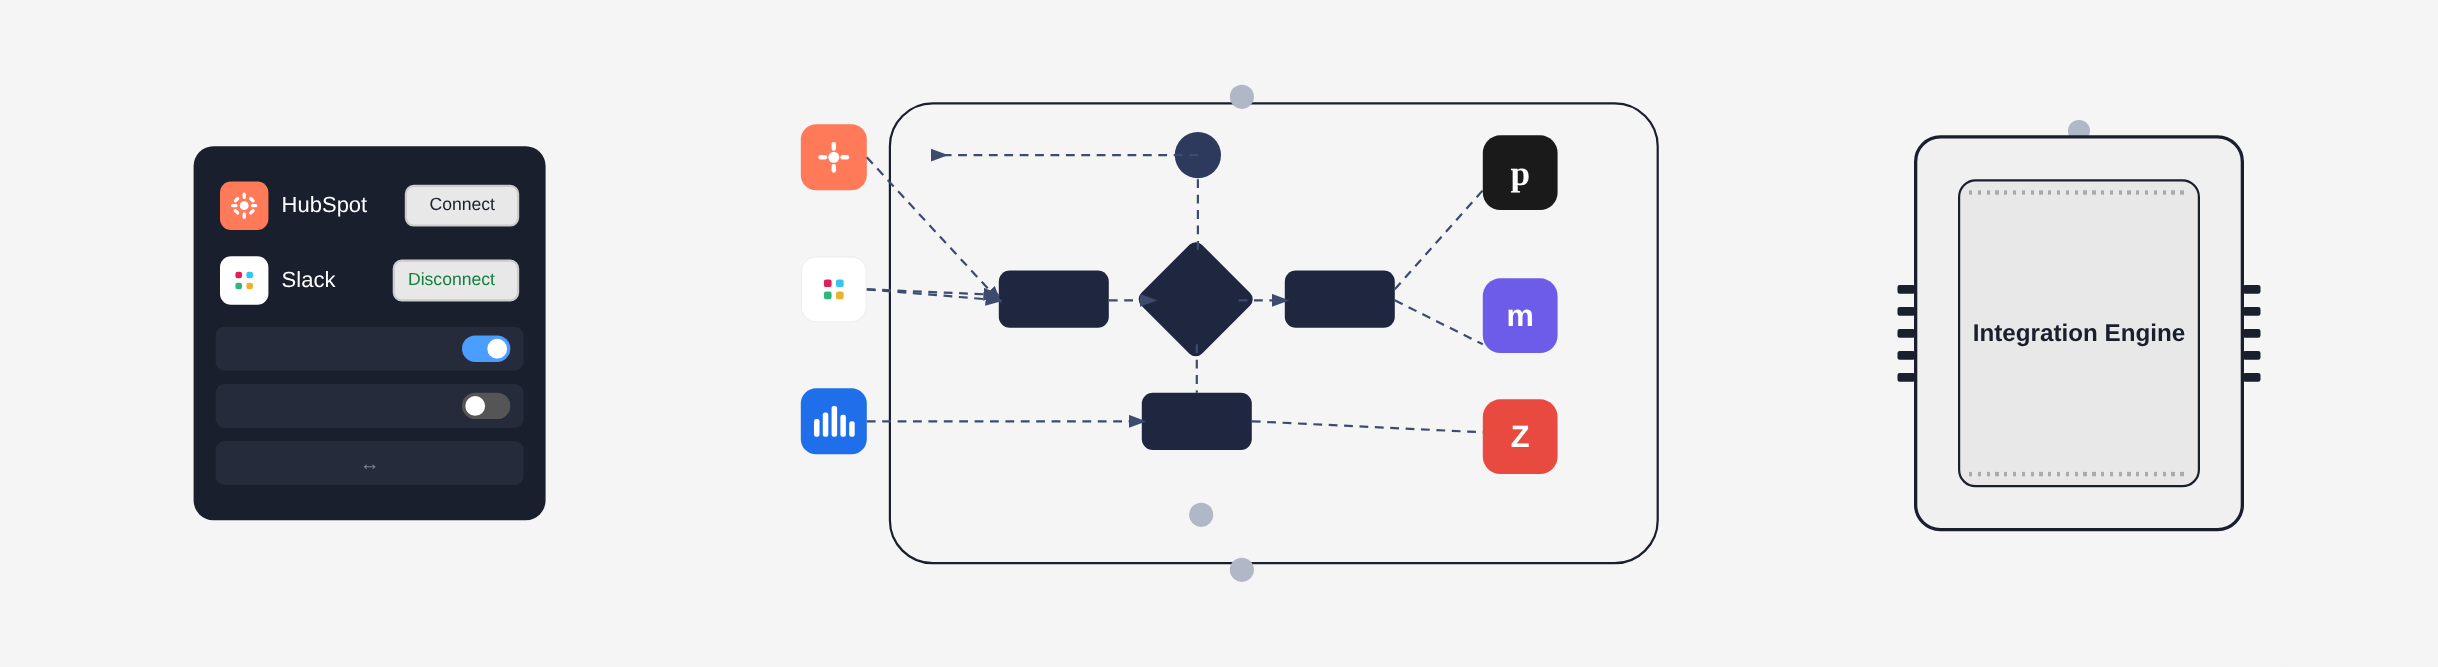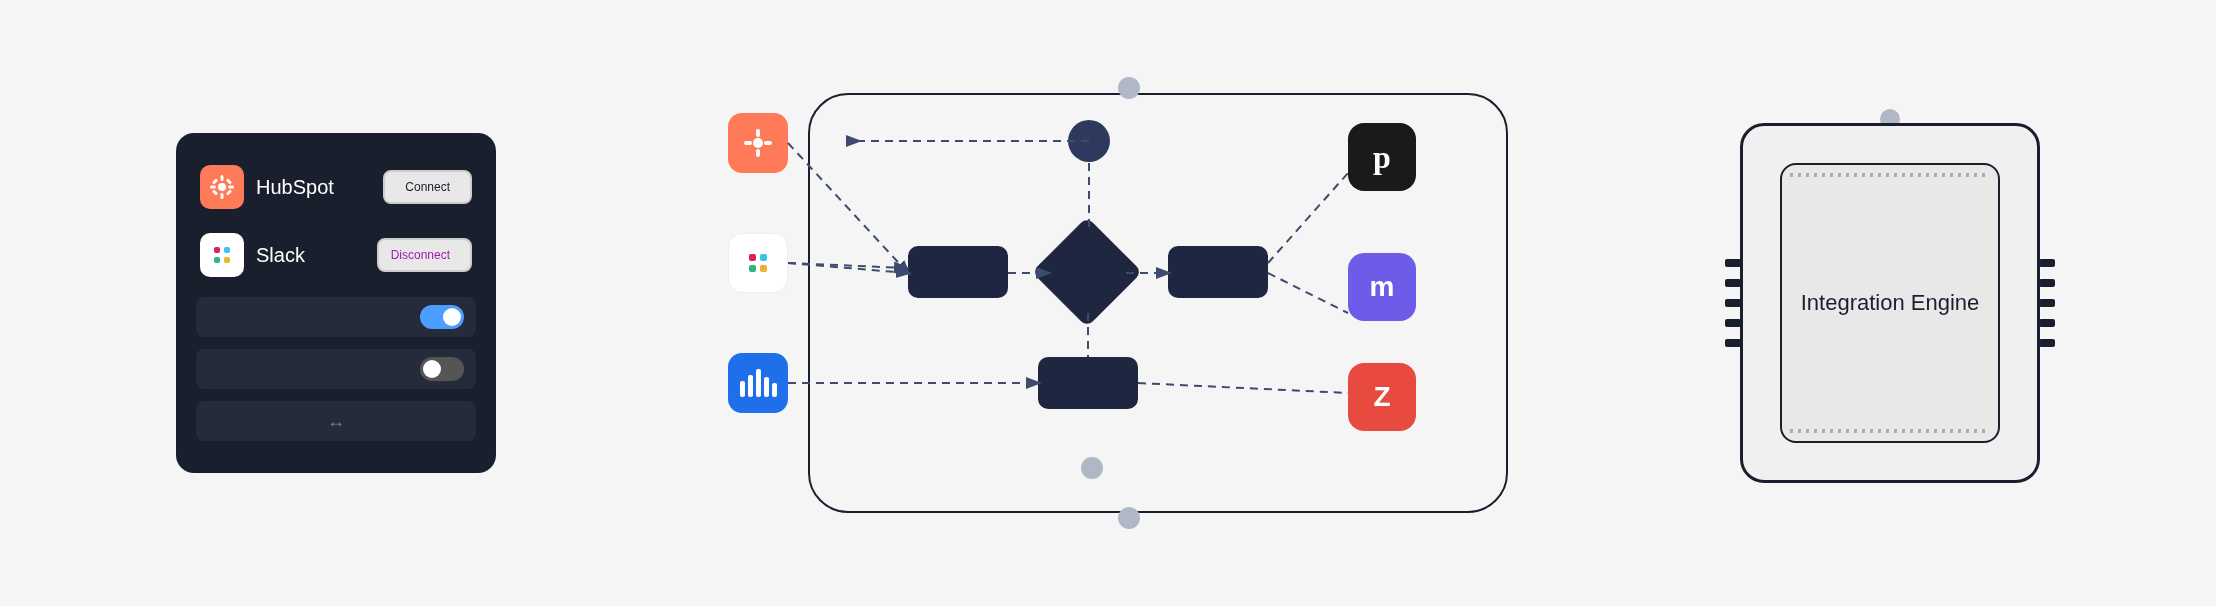--- a/index.html
+++ b/index.html
@@ -63,35 +63,35 @@
     .app-name {
       flex: 1;
       color: #ffffff;
       font-size: 20px;
       font-weight: 500;
     }
 
     .btn {
       border-radius: 8px;
       padding: 8px 20px;
-      font-size: 12px;
+      font-size: 16px;
       font-weight: 500;
       cursor: pointer;
       border: none;
     }
 
     .btn-connect {
       background: #e8e8e8;
       color: #1a1f2e;
       border: 2px solid #ccc;
     }
 
     .btn-disconnect {
       background: #e8e8e8;
-      color: #a21caf;
+      color: #15803d;
       border: 2px solid #ccc;
       padding-left: 12px;
     }
 
     .panel-row {
       background: #252b3b;
       border-radius: 8px;
       height: 40px;
       display: flex;
       align-items: center;
@@ -225,21 +225,21 @@
       position: absolute;
       bottom: 8px;
       left: 8px;
       right: 8px;
       height: 4px;
       background: repeating-linear-gradient(90deg, #aaa 0px, #aaa 3px, transparent 3px, transparent 8px);
     }
 
     .engine-label {
       font-size: 22px;
-      font-weight: 400;
+      font-weight: 700;
       color: #1a1f2e;
       text-align: center;
       line-height: 1.3;
     }
 
     
     .engine-pins-left, .engine-pins-right {
       position: absolute;
       top: 50%;
       transform: translateY(-50%);

